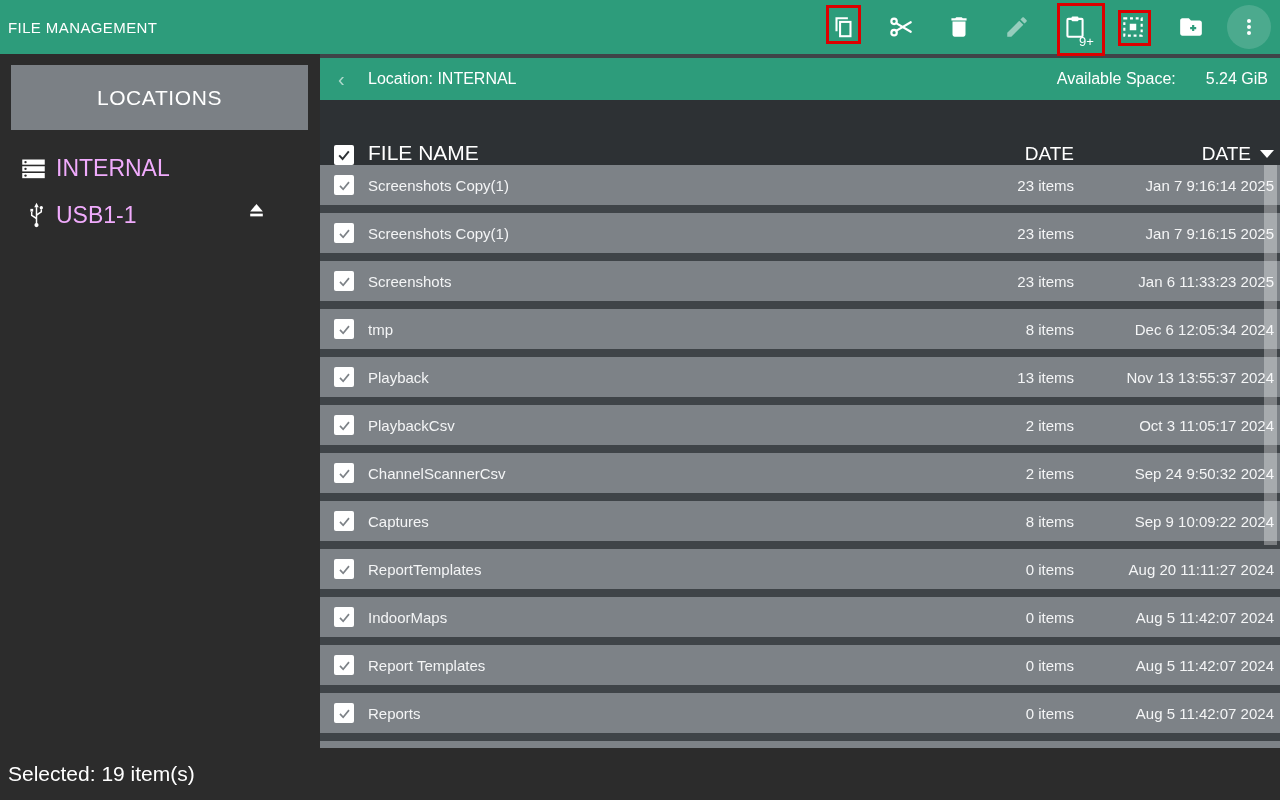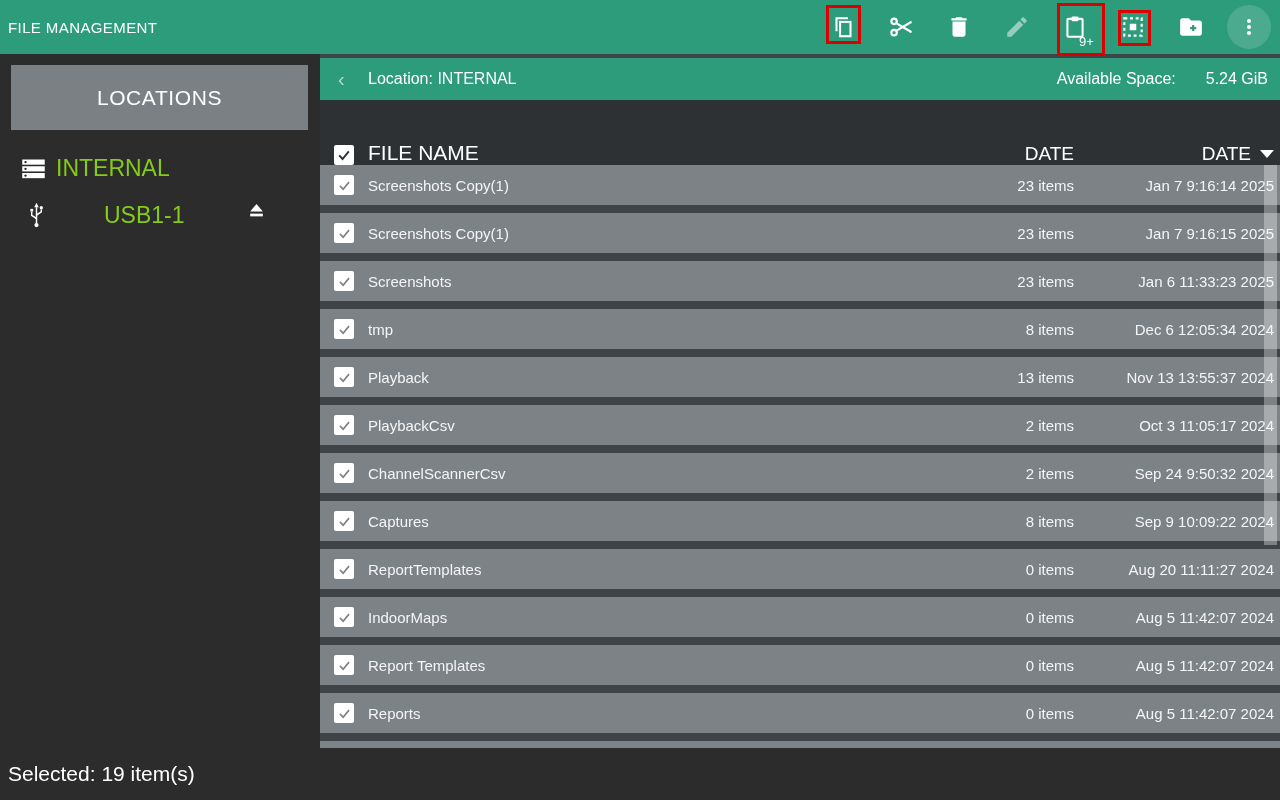--- a/index.html
+++ b/index.html
@@ -30,25 +30,25 @@
 
   
   .sidebar { position:absolute; left:0; top:54px; width:384px; height:746px;
              background:#2c2c2c; }
   .loc-box { position:absolute; left:11px; top:11px; width:297px; height:65px;
              background:#7b8085; display:flex; align-items:center; justify-content:center;
              font-size:21px; letter-spacing:.6px; color:#fff; }
   .side-item { position:absolute; left:0; width:320px; display:flex; align-items:center;
                cursor:pointer; }
   .side-internal { top:94px; height:40px; }
-  .side-usb { top:140px; height:42px;gap:48px; }
+  .side-usb { top:140px; height:42px; }
   .side-icon { display:flex; align-items:center; justify-content:center; }
   .icon-internal { margin-left:20px; width:27px; height:27px; }
   .icon-usb { margin-left:26px; width:21px; height:30px; }
-  .side-label { margin-left:9px; font-size:23px; color:#84cc16; }
+  .side-label { margin-left:9px; font-size:23px; color:#f0abfc; }
   .eject { position:absolute; left:246px; top:6px; width:21px; height:21px; cursor:pointer; }
 
   
   .main { position:absolute; left:320px; top:54px; width:960px; height:694px;
           background:#3f4448; }
   .locbar { position:absolute; left:0; top:4px; width:960px; height:42px;
             background:#2d9c7b; display:flex; align-items:center; }
   .back { margin-left:18px; width:14px; font-size:20px; line-height:1;
           color:rgba(255,255,255,.62); cursor:pointer; }
   .loc-text { margin-left:16px; font-size:16px; color:#fff; }

